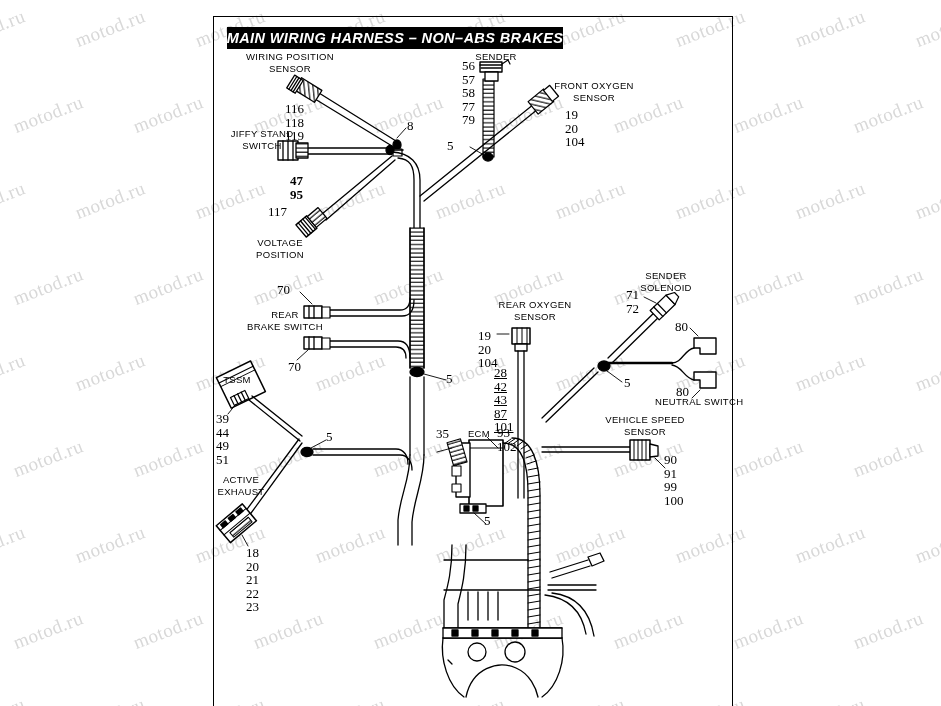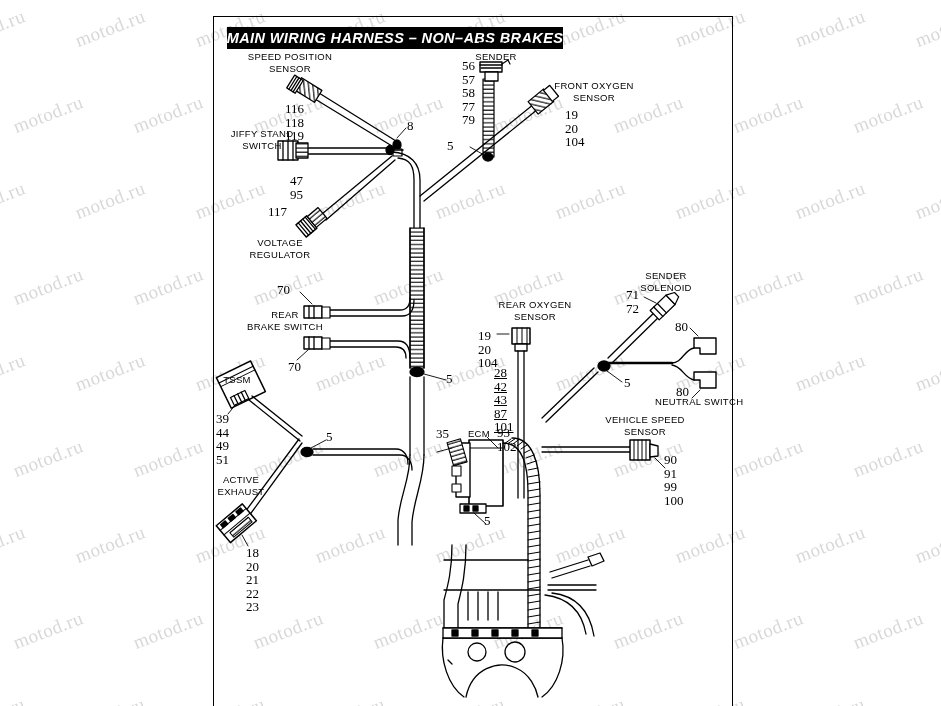--- a/index.html
+++ b/index.html
@@ -455,21 +455,21 @@
   </g>
 </svg>
 
 <div id="frame">
   <div id="title-bar">
     <span>MAIN WIRING  HARNESS – NON–ABS BRAKES</span>
   </div>
 </div>
 
 <div class="lbl cap" style="left:243px;top:51px;width:94px;">
-  <div>SPEED POSITION</div>
+  <div>WIRING POSITION</div>
   <div>SENSOR</div>
 </div>
 <div class="lbl num" style="left:285px;top:102px;white-space:pre;">116
 118
 119</div>
 
 <div class="lbl cap" style="left:449px;top:39px;width:94px;">
   <div>OIL PRESSURE</div>
   <div>SENDER</div>
 </div>
@@ -484,27 +484,27 @@
   <div>SENSOR</div>
 </div>
 <div class="lbl num" style="left:565px;top:108px;white-space:pre;">19
 20
 104</div>
 
 <div class="lbl cap" style="left:220px;top:128px;width:84px;">
   <div>JIFFY STAND</div>
   <div>SWITCH</div>
 </div>
-<div class="lbl num" style="left:290px;top:174px;white-space:pre;">47
+<div class="lbl num" style="left:290px;top:174px;white-space:pre;font-weight:bold;">47
 95</div>
 
 <div class="lbl num" style="left:268px;top:205px;">117</div>
 <div class="lbl cap" style="left:238px;top:237px;width:84px;">
   <div>VOLTAGE</div>
-  <div>REGULATOR</div>
+  <div>POSITION</div>
 </div>
 
 <div class="lbl num" style="left:407px;top:119px;">8</div>
 <div class="lbl num" style="left:447px;top:139px;">5</div>
 <div class="lbl num" style="left:446px;top:372px;">5</div>
 <div class="lbl num" style="left:326px;top:430px;">5</div>
 <div class="lbl num" style="left:484px;top:514px;">5</div>
 <div class="lbl num" style="left:624px;top:376px;">5</div>
 
 <div class="lbl num" style="left:277px;top:283px;">70</div>

